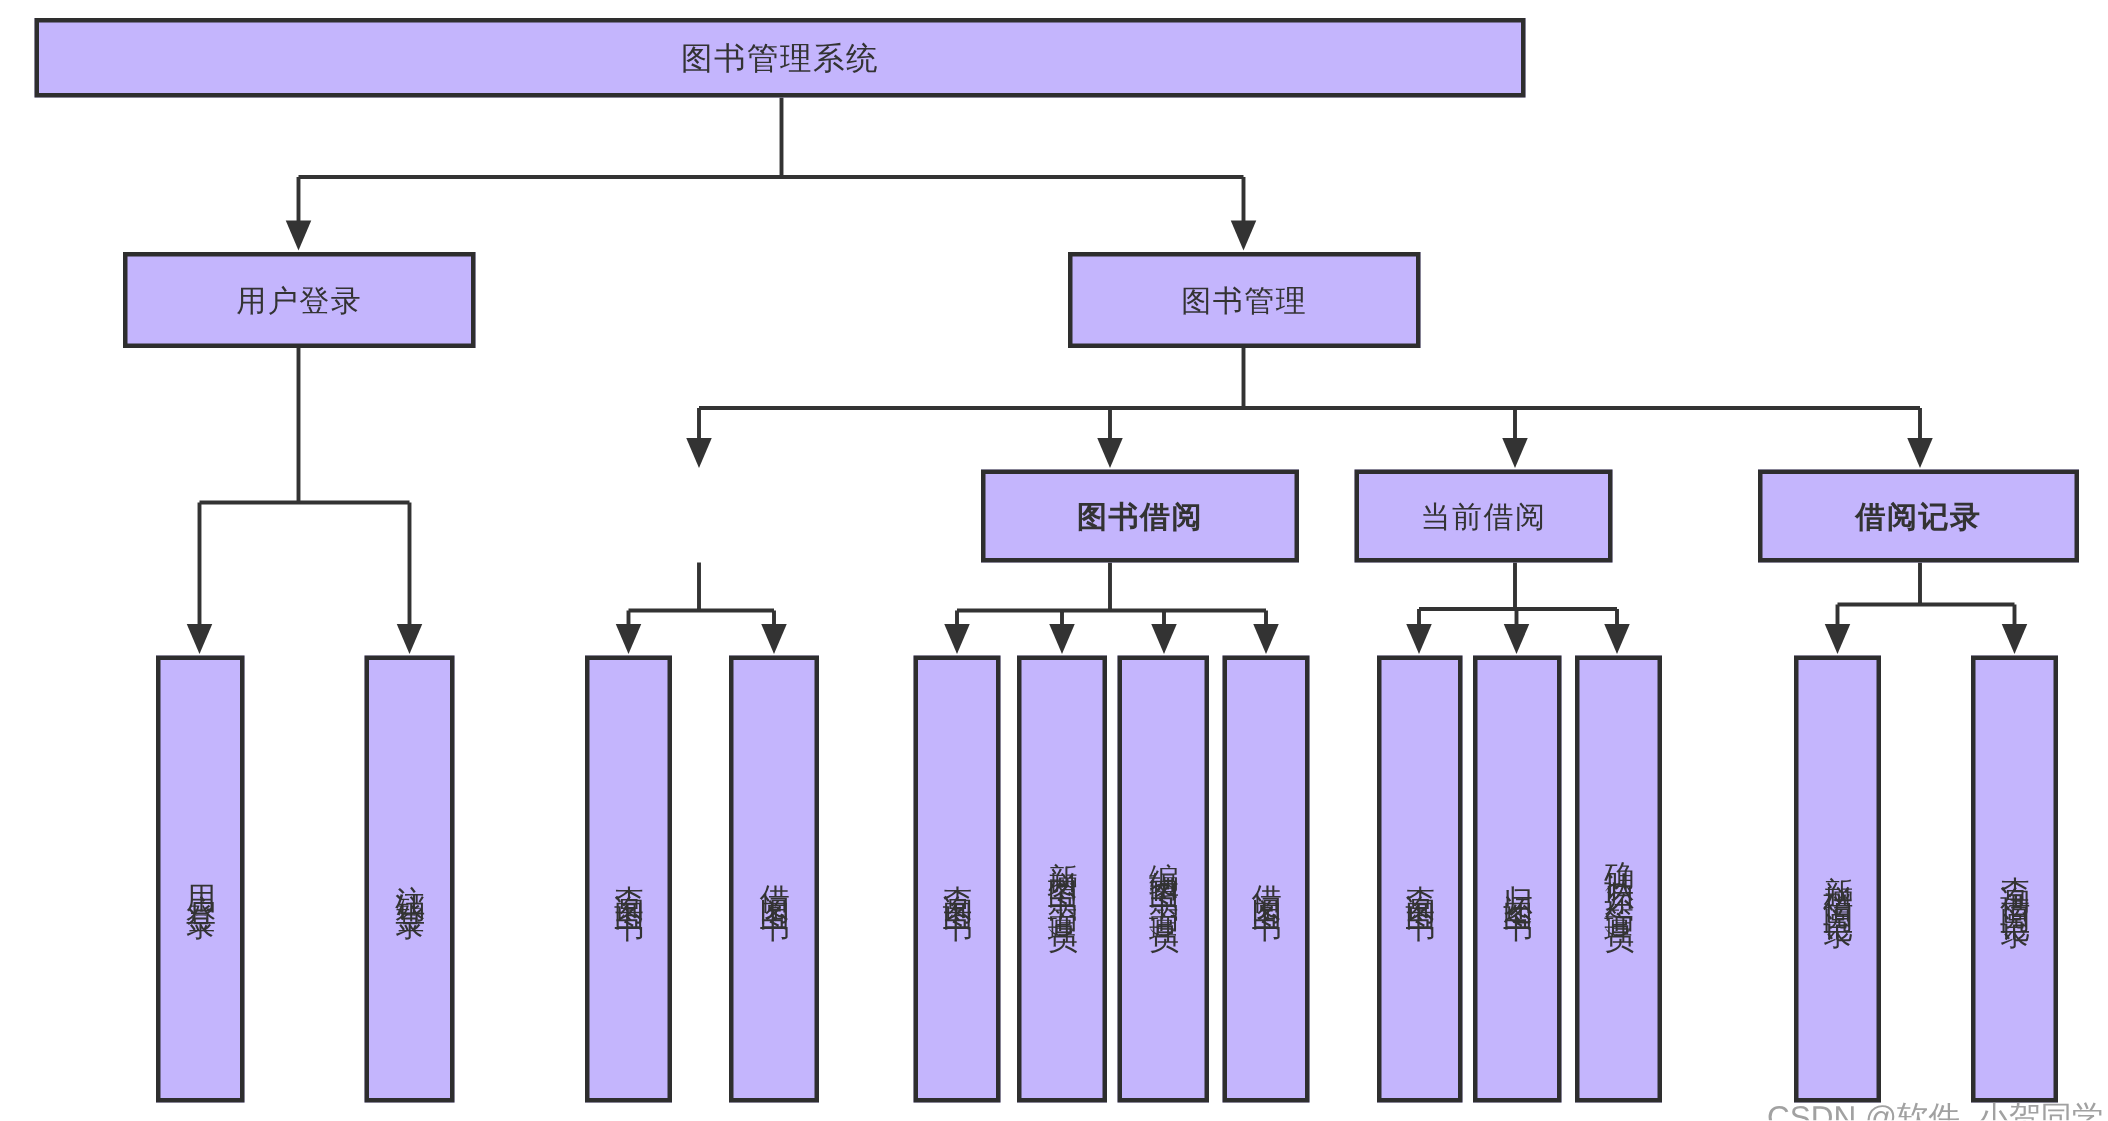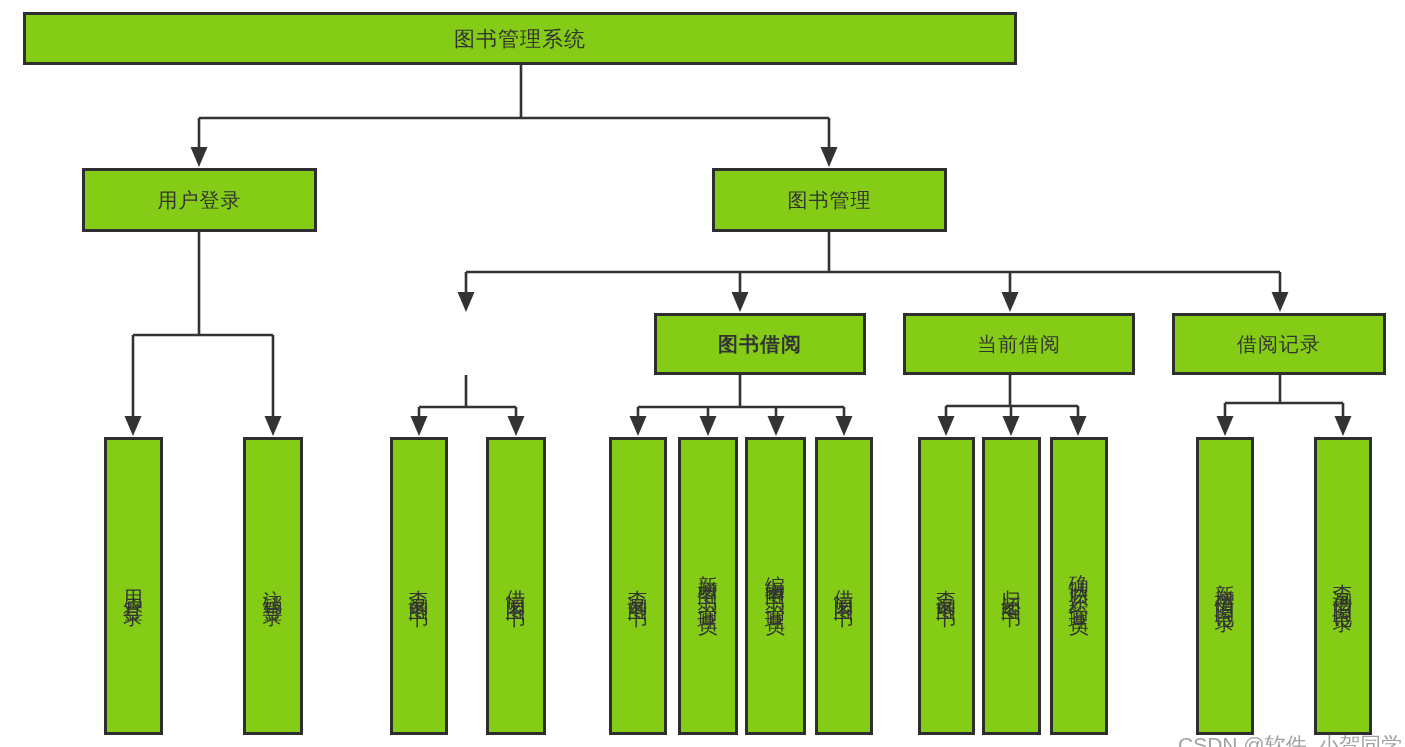--- a/index.html
+++ b/index.html
@@ -28,21 +28,21 @@
     fill: none;
   }
   .connectors polygon {
     fill: #333333;
     stroke: none;
   }
   .node {
     position: absolute;
     box-sizing: border-box;
     border: 3px solid #2e2e2e;
-    background: #84cc16;
+    background: #c4b5fd;
     color: #333333;
     display: flex;
     align-items: center;
     justify-content: center;
     text-align: center;
   }
   .node.h {
     font-size: 20px;
     letter-spacing: 1px;
   }
@@ -117,24 +117,24 @@
   <div class="node h" style="left:82px; top:168px; width:235px; height:64px;">
     <span>用户登录</span>
   </div>
   <div class="node h" style="left:712px; top:168px; width:235px; height:64px;">
     <span>图书管理</span>
   </div>
 
   <div class="node h" style="left:654px; top:313px; width:212px; height:62px;font-weight:bold;">
     <span>图书借阅</span>
   </div>
-  <div class="node h" style="left:903px; top:313px; width:232px; height:62px;justify-content:center;">
+  <div class="node h" style="left:903px; top:313px; width:172px; height:62px;justify-content:center;">
     <span>当前借阅</span>
   </div>
-  <div class="node h" style="left:1172px; top:313px; width:214px; height:62px;">
+  <div class="node h" style="left:1172px; top:313px; width:214px; height:62px;font-weight:bold;">
     <span>借阅记录</span>
   </div>
 
   <div class="node v" style="left:104px; top:437px; width:59px; height:298px;">
     <span>用户登录</span>
   </div>
   <div class="node v" style="left:243px; top:437px; width:60px; height:298px;">
     <span>注销登录</span>
   </div>
 

